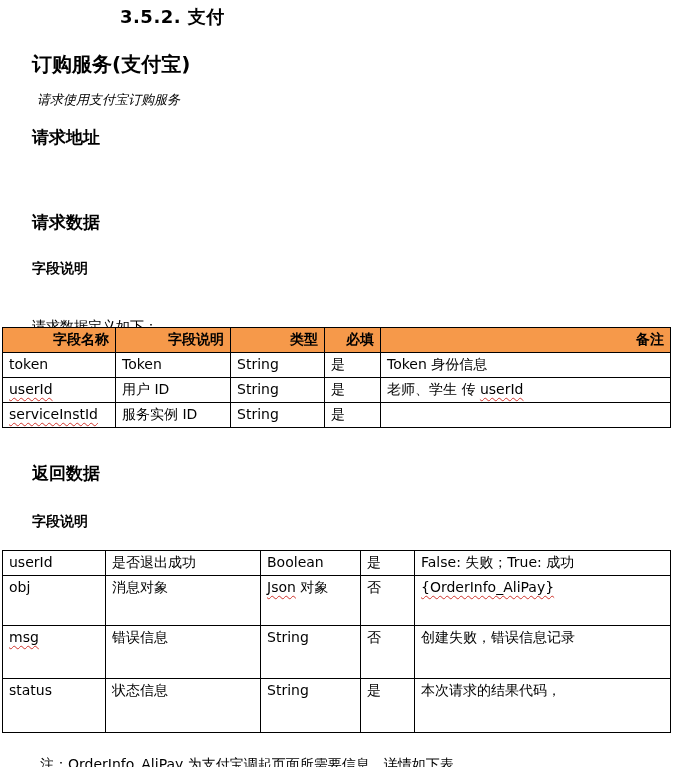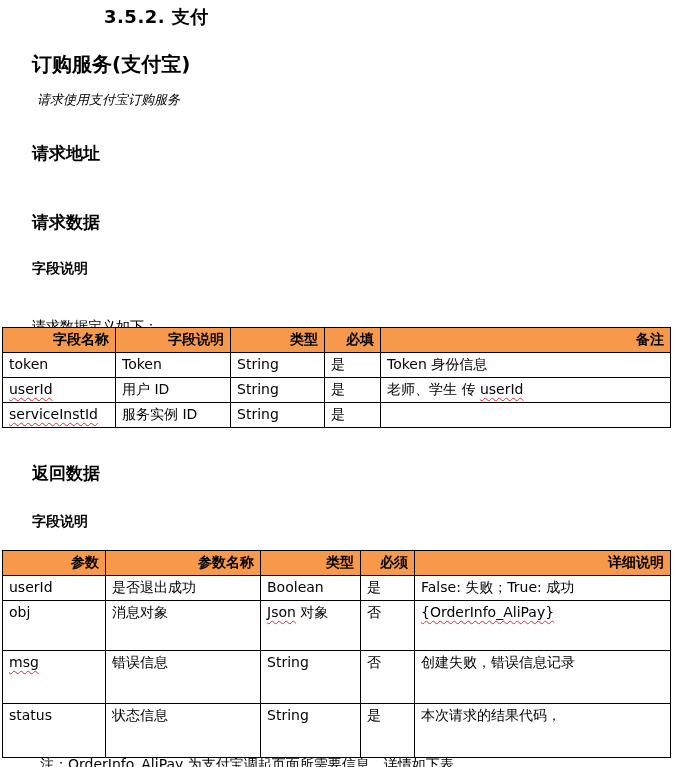--- a/index.html
+++ b/index.html
@@ -10,21 +10,21 @@
   #page {
     position: relative;
     width: 681px;
     height: 767px;
     background: #ffffff;
     overflow: hidden;
   }
   .abs { position: absolute; }
 
   .doc-title {
-    left: 104px; top: 5px;
+    left: 120px; top: 5px;
     font-size: 18px; font-weight: bold;
     letter-spacing: 0.5px;
   }
   .section-heading {
     left: 32px; top: 51px;
     font-size: 20px; font-weight: bold;
   }
   .description {
     left: 37px; top: 91px;
     font-size: 13px; font-style: italic;
@@ -85,21 +85,21 @@
 <body>
 
 <div id="page">
 
   <div class="abs doc-title">3.5.2. 支付</div>
 
   <div class="abs section-heading">订购服务(支付宝)</div>
 
   <div class="abs description">请求使用支付宝订购服务</div>
 
-  <div class="abs h-large" style="top:142px;">请求地址</div>
+  <div class="abs h-large" style="top:126px;">请求地址</div>
 
   <div class="abs h-large" style="top:211px;">请求数据</div>
 
   <div class="abs h-small" style="top:260px;">字段说明</div>
 
   <div class="abs body-text" style="top:318px;">请求数据定义如下：</div>
 
   <table class="doc-table" id="request-table" style="top:327px;">
     <colgroup>
       <col style="width:113px">
@@ -146,27 +146,20 @@
 
   <table class="doc-table" id="response-table" style="top:550px;">
     <colgroup>
       <col style="width:103px">
         <col style="width:155px">
         <col style="width:100px">
         <col style="width:54px">
         <col style="width:256px">
     </colgroup>
     <tbody>
-        <tr>
-      <th>参数</th>
-      <th>参数名称</th>
-      <th>类型</th>
-      <th>必须</th>
-      <th>详细说明</th>
-    </tr>
     <tr style="height:25px;">
       <td>userId</td>
       <td>是否退出成功</td>
       <td>Boolean</td>
       <td>是</td>
       <td>False: 失败；True: 成功</td>
     </tr>
     <tr style="height:50px;">
       <td>obj</td>
       <td>消息对象</td>

